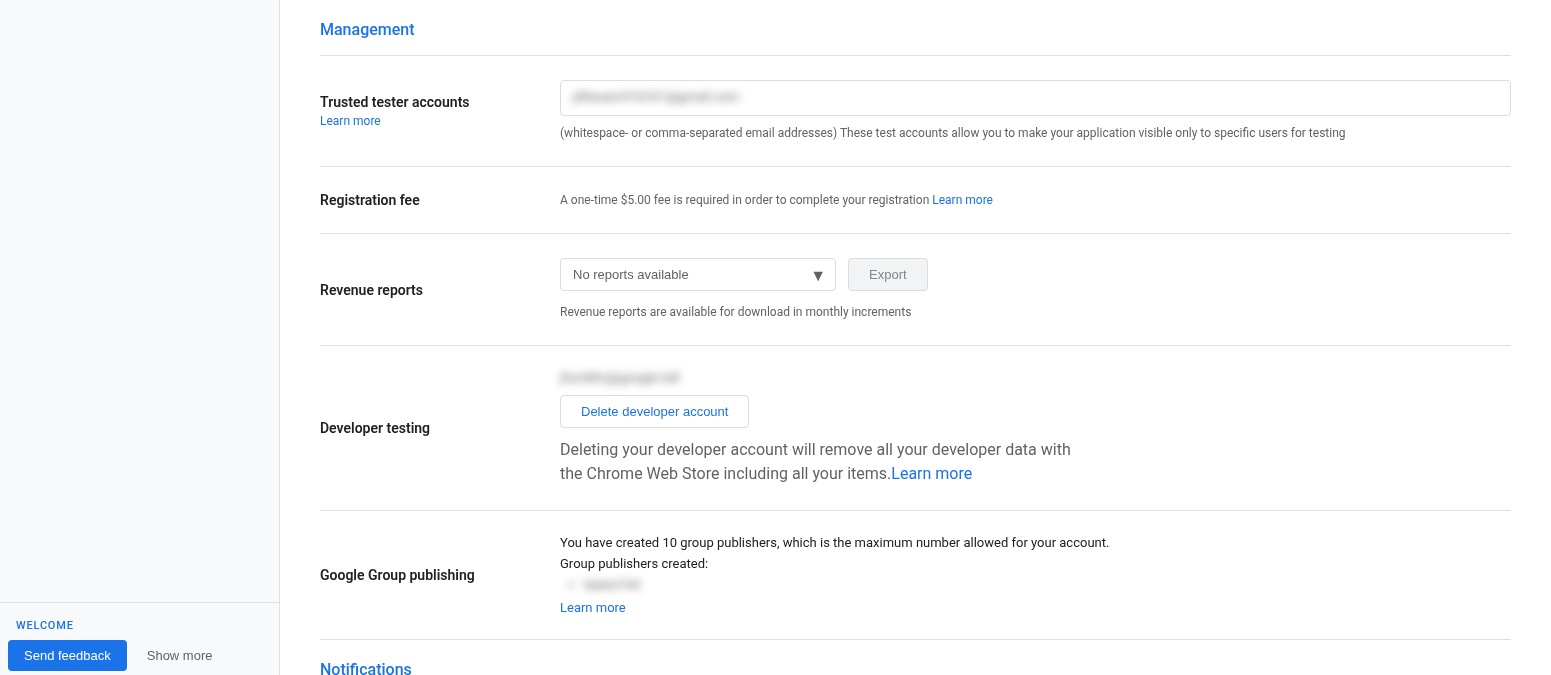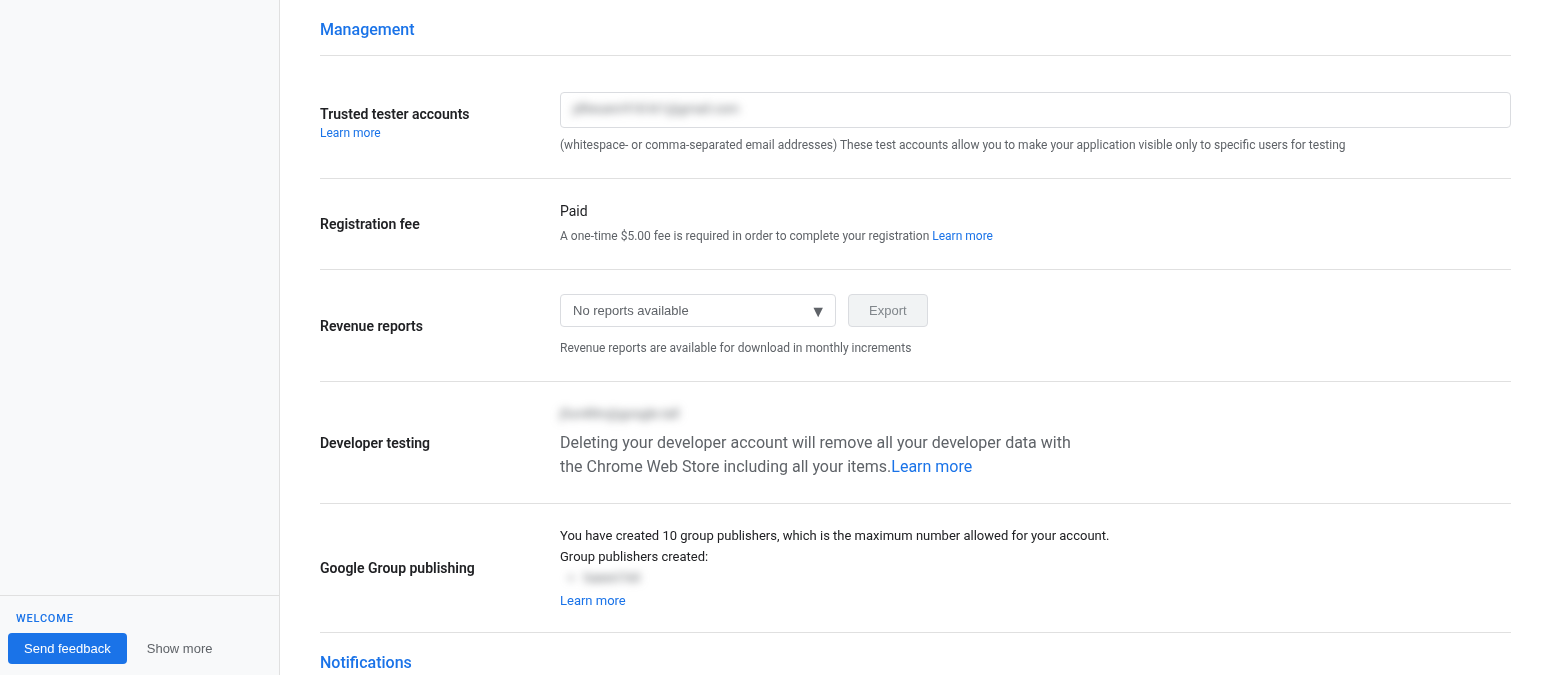--- a/index.html
+++ b/index.html
@@ -83,21 +83,21 @@
 
     
     .section-header-link {
       color: #1a73e8;
       text-decoration: none;
       font-size: 16px;
       font-weight: 500;
       display: block;
       padding: 20px 0 16px 0;
       border-bottom: 1px solid #e0e0e0;
-      margin-bottom: 12px;
+      margin-bottom: 0;
     }
 
     
     .settings-row {
       display: flex;
       padding: 24px 0;
       border-bottom: 1px solid #e0e0e0;
       align-items: center;
     }
 
@@ -302,21 +302,20 @@
         </div>
         <div class="helper-text">(whitespace- or comma-separated email addresses) These test accounts allow you to make your application visible only to specific users for testing</div>
       </div>
     </div>
 
     <div class="settings-row">
       <div class="settings-label-col">
         <span class="settings-label">Registration fee</span>
       </div>
       <div class="settings-value-col">
-        <div class="paid-status">Paid</div>
         <div class="helper-text">
           <span>A one-time $5.00 fee is required in order to complete your registration</span>
           <a class="inline-link" href="#">Learn more</a>
         </div>
       </div>
     </div>
 
     <div class="settings-row">
       <div class="settings-label-col">
         <span class="settings-label">Revenue reports</span>
@@ -336,20 +335,21 @@
     </div>
 
     <div class="settings-row">
       <div class="settings-label-col">
         <span class="settings-label">Developer testing</span>
       </div>
       <div class="settings-value-col">
         <div class="developer-email">
           <span class="blurred-text">jfun4litn@google.tall</span>
         </div>
+        <button class="btn-delete-account">Delete developer account</button>
         <div class="delete-note helper-text">
           <span>Deleting your developer account will remove all your developer data with the Chrome Web Store including all your items.</span><a class="inline-link" href="#">Learn more</a>
         </div>
       </div>
     </div>
 
     <div class="settings-row">
       <div class="settings-label-col">
         <span class="settings-label">Google Group publishing</span>
       </div>

